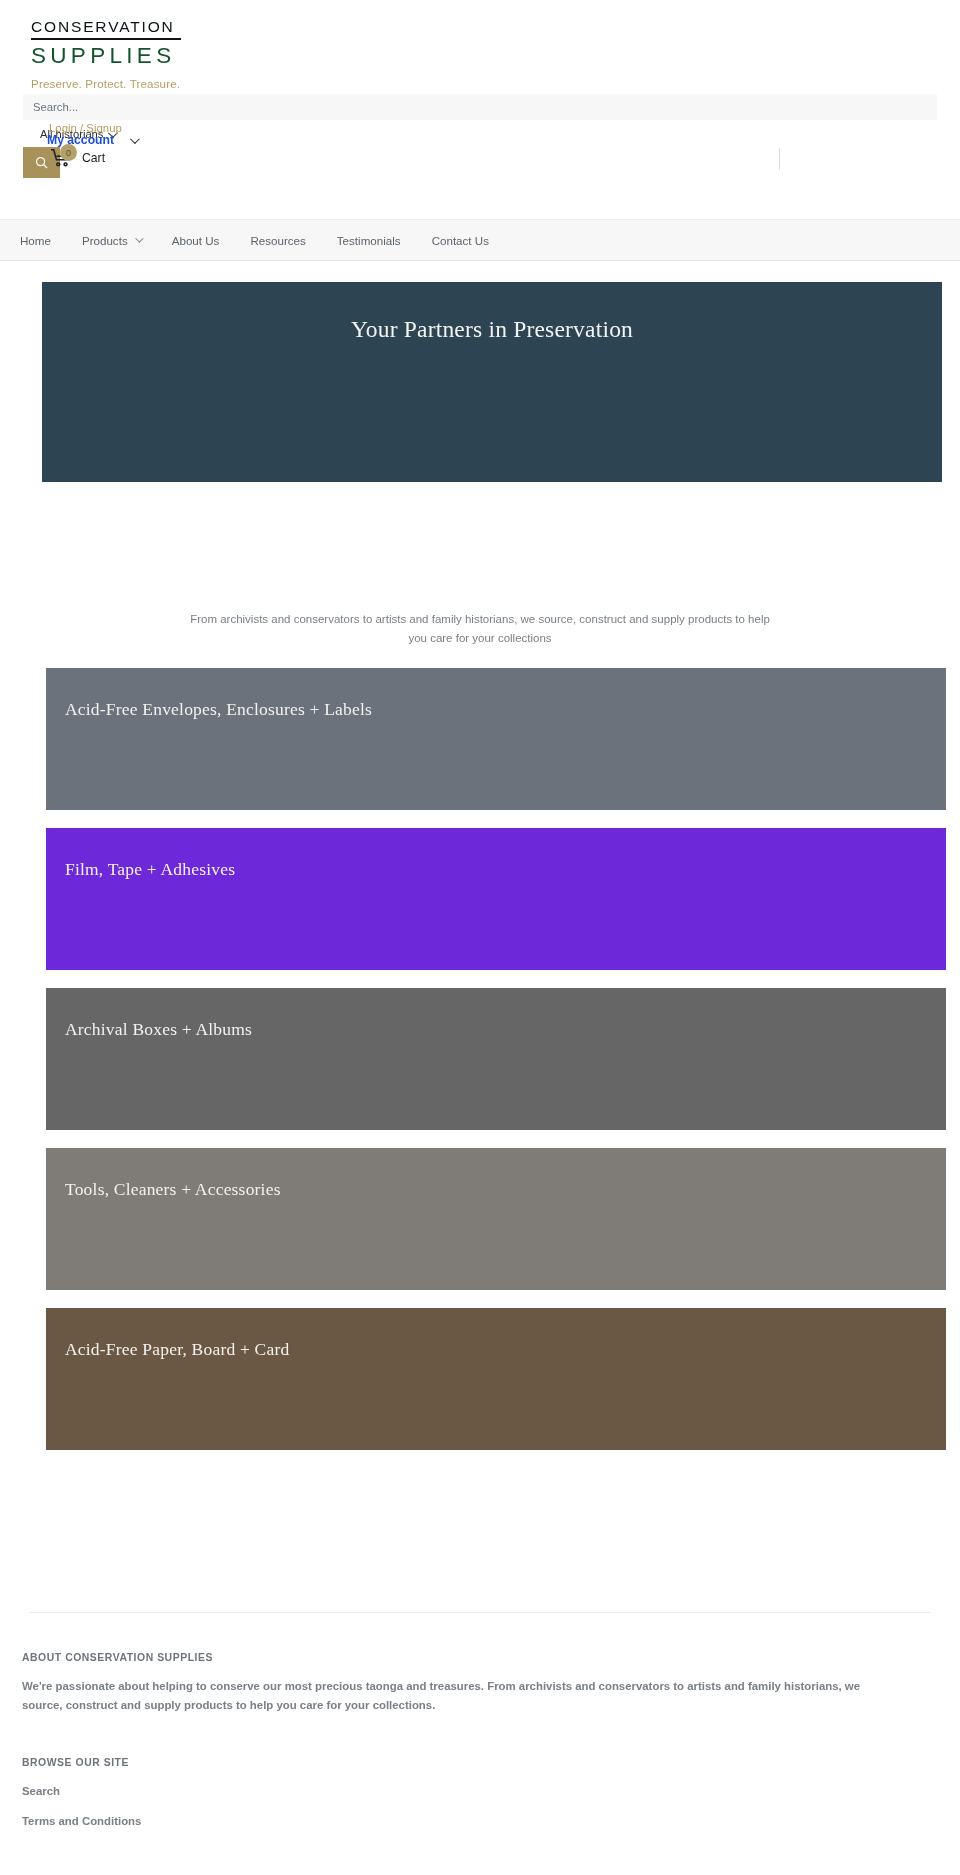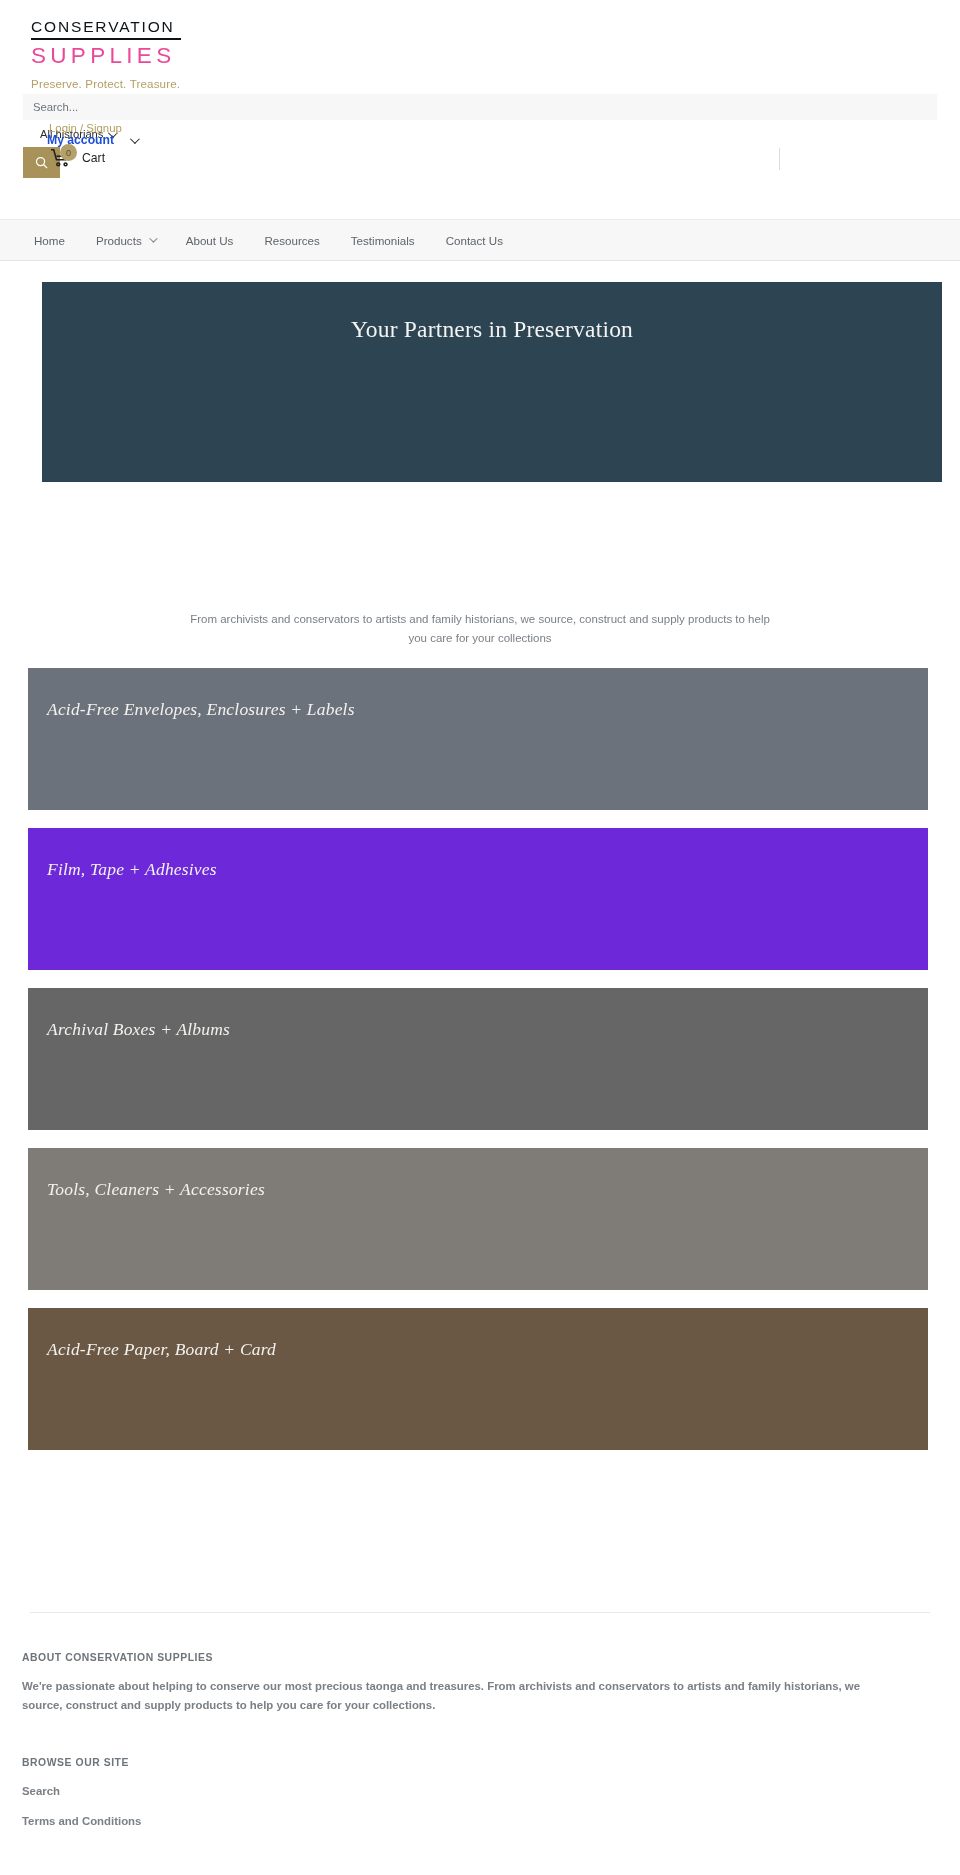--- a/index.html
+++ b/index.html
@@ -38,21 +38,21 @@
     width: 150px;
     height: 1.5px;
     background: #0d1316;
     margin: 1px 0 2px 0;
   }
   .logo-line2 {
     font-family: "Liberation Sans", sans-serif;
     font-size: 22.5px;
     letter-spacing: 4.3px;
     font-weight: 400;
-    color: #ec4899;
+    color: #14532d;
     line-height: 28px;
     white-space: nowrap;
   }
   .logo-tagline {
     font-family: "Liberation Sans", sans-serif;
     font-size: 11.6px;
     color: #b49e63;
     letter-spacing: 0.15px;
     margin-top: 7px;
     white-space: nowrap;
@@ -175,21 +175,21 @@
     position: absolute;
     left: 0;
     top: 219px;
     width: 960px;
     height: 42px;
     background: #f7f7f7;
     border-top: 1px solid #ececec;
     border-bottom: 1px solid #e6e6e6;
     display: flex;
     align-items: center;
-    padding-left: 34px;
+    padding-left: 20px;
   }
   .nav-item {
     display: flex;
     align-items: center;
     gap: 7px;
     font-size: 11.6px;
     color: #5d646b;
     margin-right: 31px;
     text-decoration: none;
     white-space: nowrap;
@@ -231,24 +231,23 @@
     width: 600px;
     text-align: center;
     font-size: 11.5px;
     line-height: 19px;
     color: #7a8086;
   }
 
   
   .cards {
     position: absolute;
-    left: 28px;
+    left: 46px;
     top: 668px;
     width: 900px;
-    font-style: italic;
   }
   .card {
     width: 900px;
     margin-bottom: 18px;
     position: relative;
     cursor: pointer;
   }
   .card-title {
     position: absolute;
     left: 19px;

